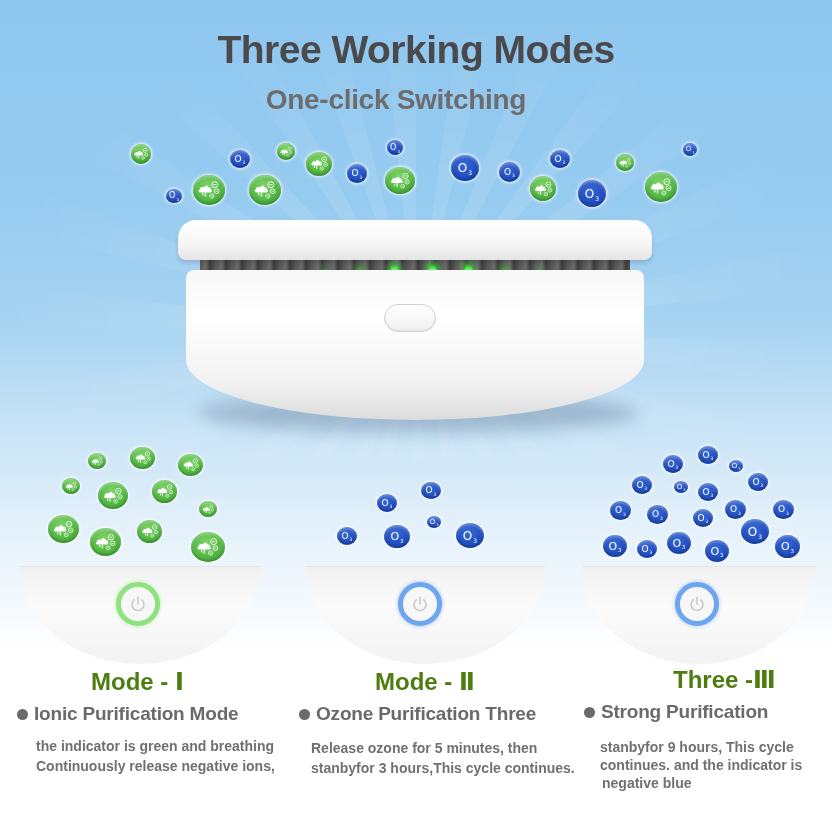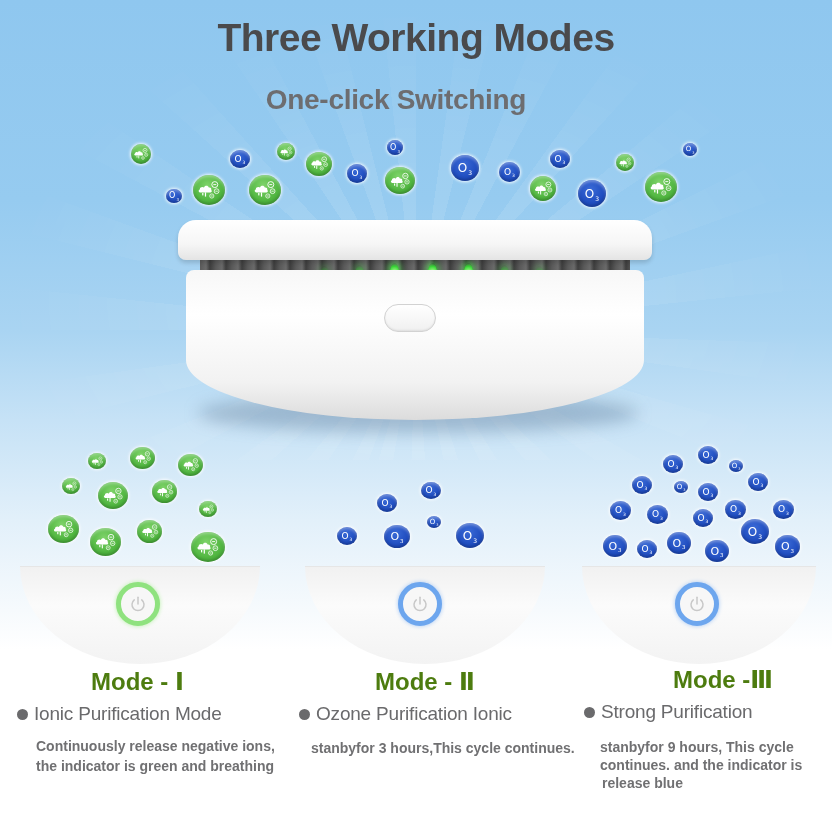--- a/index.html
+++ b/index.html
@@ -16,21 +16,21 @@
       background:
         repeating-conic-gradient(from 200deg at 416px 330px,
           rgba(255,255,255,0.10) 0deg 6deg, rgba(255,255,255,0) 6deg 14deg);
       -webkit-mask-image: radial-gradient(ellipse 420px 300px at 416px 300px, #000 40%, transparent 100%);
       mask-image: radial-gradient(ellipse 420px 300px at 416px 300px, #000 40%, transparent 100%);
       pointer-events: none;
     }
 
     .title {
       position: absolute; left: 0; width: 832px; text-align: center;
-      top: 16px; font-size: 39px; font-weight: bold; color: #4a4a4c;
+      top: 28px; font-size: 39px; font-weight: bold; color: #4a4a4c;
       letter-spacing: -0.5px;
     }
     .subtitle {
       position: absolute; left: 0; width: 792px; text-align: center;
       top: 84px; font-size: 28px; font-weight: bold; color: #6d6d70;
       letter-spacing: -0.3px;
     }
 
     
     .bubble {
@@ -99,21 +99,21 @@
       background: #f7f7f7;
     }
     .ring.green { border: 5px solid #8fe27f; box-shadow: 0 0 4px #b9f0a9; }
     .ring.blue  { border: 5px solid #6da6ee; box-shadow: 0 0 4px #a6c8f4; }
     .power-glyph { width: 18px; height: 18px; }
 
     .mode-label {
       position: absolute; font-size: 24px; font-weight: bold; color: #4d7c0f;
     }
     .mode-name {
-      position: absolute; font-size: 19px; font-weight: normal; color: #6a6a6c;
+      position: absolute; font-size: 19px; font-weight: bold; color: #6a6a6c;
       display: flex; align-items: center; white-space: nowrap; letter-spacing: -0.2px;
     }
     .mode-name .dot {
       width: 11px; height: 11px; border-radius: 50%; background: #6a6a6c; margin-right: 6px;
       display: inline-block;
     }
     .mode-desc {
       position: absolute; font-size: 14px; font-weight: bold; color: #707072; line-height: 20px;
       white-space: nowrap;
     }
@@ -494,40 +494,41 @@
     </svg>
 </div>
 
 <div>
   <div class="mode-label" style="left:91px;top:668px">Mode - Ⅰ</div>
   <div class="mode-name" style="left:17px;top:703px">
     <span class="dot"></span>
     <span>Ionic Purification Mode</span>
   </div>
   <div class="mode-desc" style="left:36px;top:736px">
+    <span class="line">the indicator is green and breathing</span>
     <span class="line">Continuously release negative ions,</span>
-    <span class="line">the indicator is green and breathing</span>
   </div>
 </div>
 
 <div>
   <div class="mode-label" style="left:375px;top:668px">Mode - Ⅱ</div>
   <div class="mode-name" style="left:299px;top:703px">
     <span class="dot"></span>
-    <span>Ozone Purification Ionic</span>
+    <span>Ozone Purification Three</span>
   </div>
   <div class="mode-desc" style="left:311px;top:738px">
+    <span class="line">Release ozone  for 5 minutes, then</span>
     <span class="line">stanbyfor 3 hours,This cycle continues.</span>
   </div>
 </div>
 
 <div>
-  <div class="mode-label" style="left:673px;top:666px">Mode -Ⅲ</div>
+  <div class="mode-label" style="left:673px;top:666px">Three -Ⅲ</div>
   <div class="mode-name" style="left:584px;top:701px">
     <span class="dot"></span>
     <span>Strong Purification</span>
   </div>
   <div class="mode-desc" style="left:600px;top:738px;line-height:18px">
     <span class="line">stanbyfor 9 hours, This cycle</span>
     <span class="line">continues. and the indicator is</span>
-    <span class="line" style="margin-left:2px">release blue</span>
+    <span class="line" style="margin-left:2px">negative blue</span>
   </div>
 </div>
 
 </body></html>

